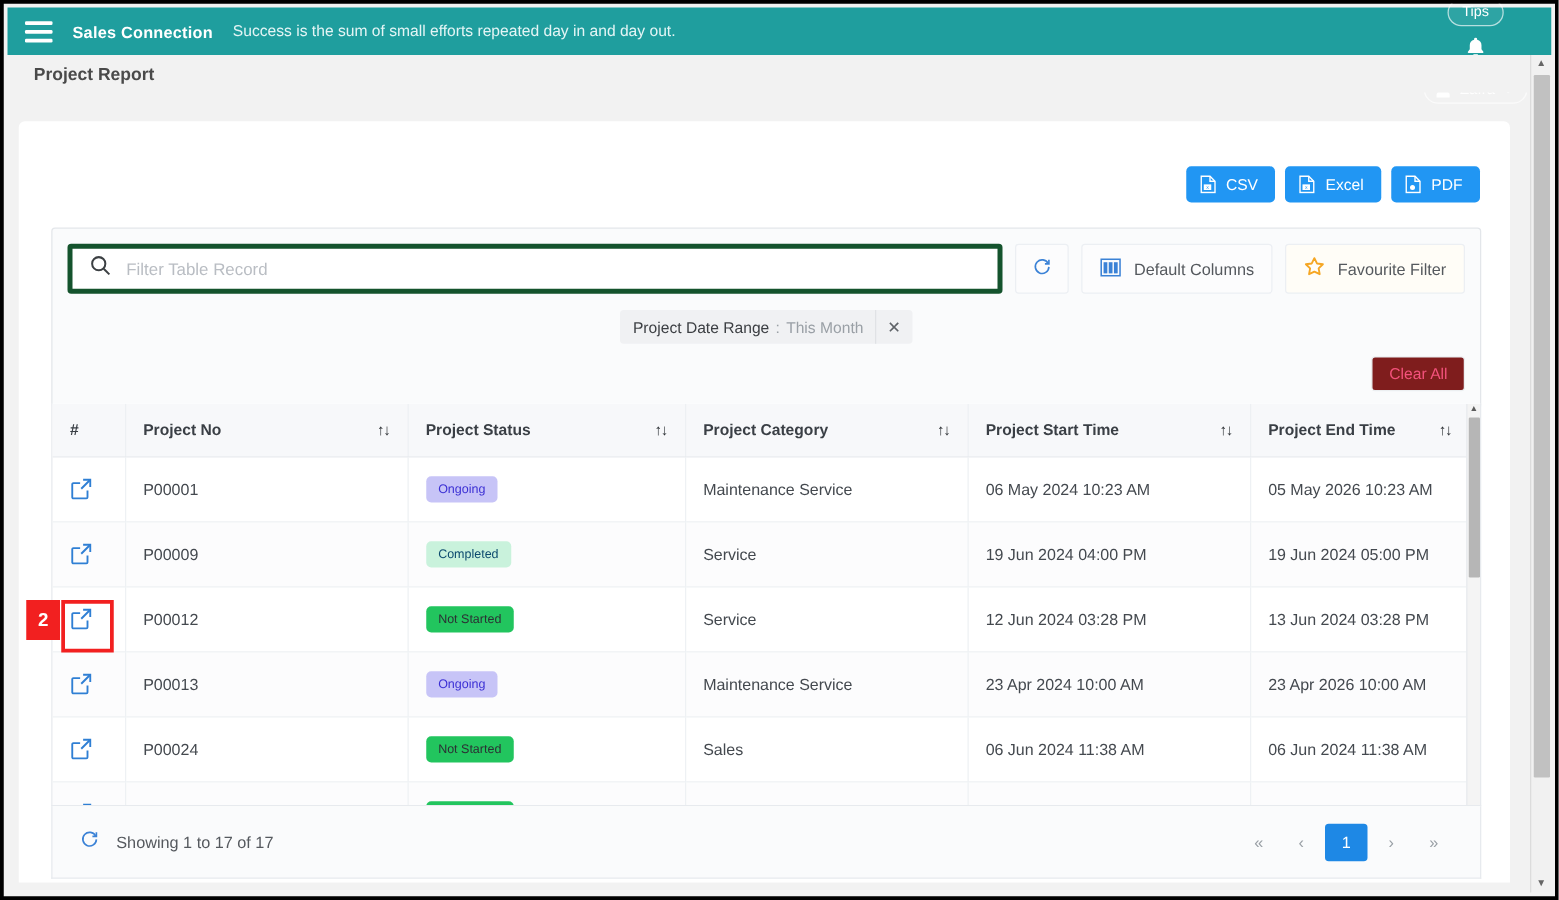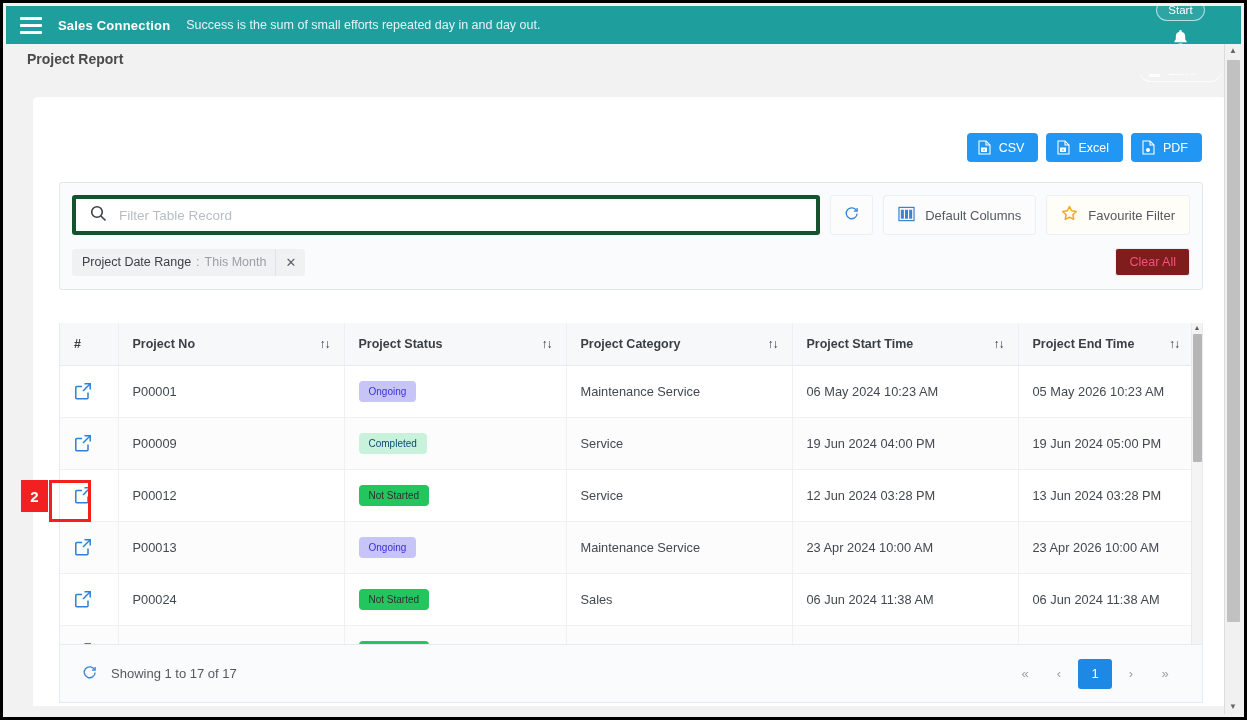--- a/index.html
+++ b/index.html
@@ -39,21 +39,21 @@
 
   
   .page-title {
     position: absolute; left: 3px; top: 41px; right: 3px; height: 30px;
     display: flex; align-items: center; padding-left: 21px;
     font-size: 14px; font-weight: bold; color: #4a4a4a; background: #f2f2f2;
   }
 
   
   .card {
-    position: absolute; left: 30px; top: 94px; width: 1193px; height: 609px;
+    position: absolute; left: 12px; top: 94px; width: 1193px; height: 609px;
     background: #fff; border-radius: 5px 5px 0 0;
   }
 
   
   .export-row { position: absolute; right: 24px; top: 36px; display: flex; gap: 8px; }
   .btn-export {
     background: #2196f3; color: #fff; border: none; border-radius: 4px;
     font-size: 12.5px; padding: 7px 14px 7px 11px; cursor: pointer;
     display: flex; align-items: center; gap: 8px; font-family: inherit;
   }
@@ -76,21 +76,21 @@
   .search-input::placeholder { color: #b9bdc3; }
   .tool-btn {
     height: 40px; background: #fffdf7; border: 1px solid #eceff3; border-radius: 3px;
     display: flex; align-items: center; gap: 10px; padding: 0 14px; cursor: pointer;
     font-size: 13px; color: #55595e; font-family: inherit; white-space: nowrap;
   }
   .tool-btn.plain { background: #fcfcfd; padding: 0 13px; }
   .tool-btn.cols { background: #fcfcfd; }
 
   .filter-chip-row {
-    display: flex; align-items: center; padding: 13px 12px 13px 12px; gap: 10px;
+    display: flex; align-items: center; padding: 13px 12px 13px 12px; gap: 10px; flex-direction: column;
   }
   .chip {
     display: flex; align-items: center; background: #f0f1f3; border-radius: 3px;
     font-size: 12.5px; color: #3c3f43; height: 27px; padding: 0 0 0 10px;
   }
   .chip-val { color: #9aa0a6; margin-left: 5px; }
   .chip-x {
     margin-left: 9px; padding: 0 9px; color: #5f6368; cursor: pointer;
     border-left: 1px solid #e0e2e5; height: 100%; display: flex; align-items: center;
     font-size: 13px;
@@ -186,21 +186,21 @@
   <div class="topbar">
     <div class="hamburger">
       <span></span>
         <span></span>
         <span></span>
     </div>
     <div class="brand">Sales Connection</div>
     <div class="tagline">Success is the sum of small efforts repeated day in and day out.</div>
     <div class="topbar-right">
       <div class="pill">Quick Access</div>
-      <div class="pill">Start</div>
+      <div class="pill">Tips</div>
       <div class="bell">
         <svg width="15" height="17" viewBox="0 0 16 18" fill="#ffffff">
             <path d="M8 0a1.3 1.3 0 0 1 1.3 1.3v.5A5 5 0 0 1 13 6.6v3.3l1.6 2.2c.3.4 0 1-.5 1H1.9c-.5 0-.8-.6-.5-1L3 9.9V6.6a5 5 0 0 1 3.7-4.8v-.5A1.3 1.3 0 0 1 8 0zM6 14.2h4a2 2 0 0 1-4 0z"></path>
           </svg>
       </div>
       <div class="userpill">
         <span class="useravatar">
           <svg width="15" height="15" viewBox="0 0 16 16" fill="#ffffff">
               <circle cx="8" cy="4.6" r="3.1"></circle>
               <path d="M8 9c-3.2 0-5.6 1.8-5.6 3.8V15h11.2v-2.2C13.6 10.8 11.2 9 8 9z"></path>

